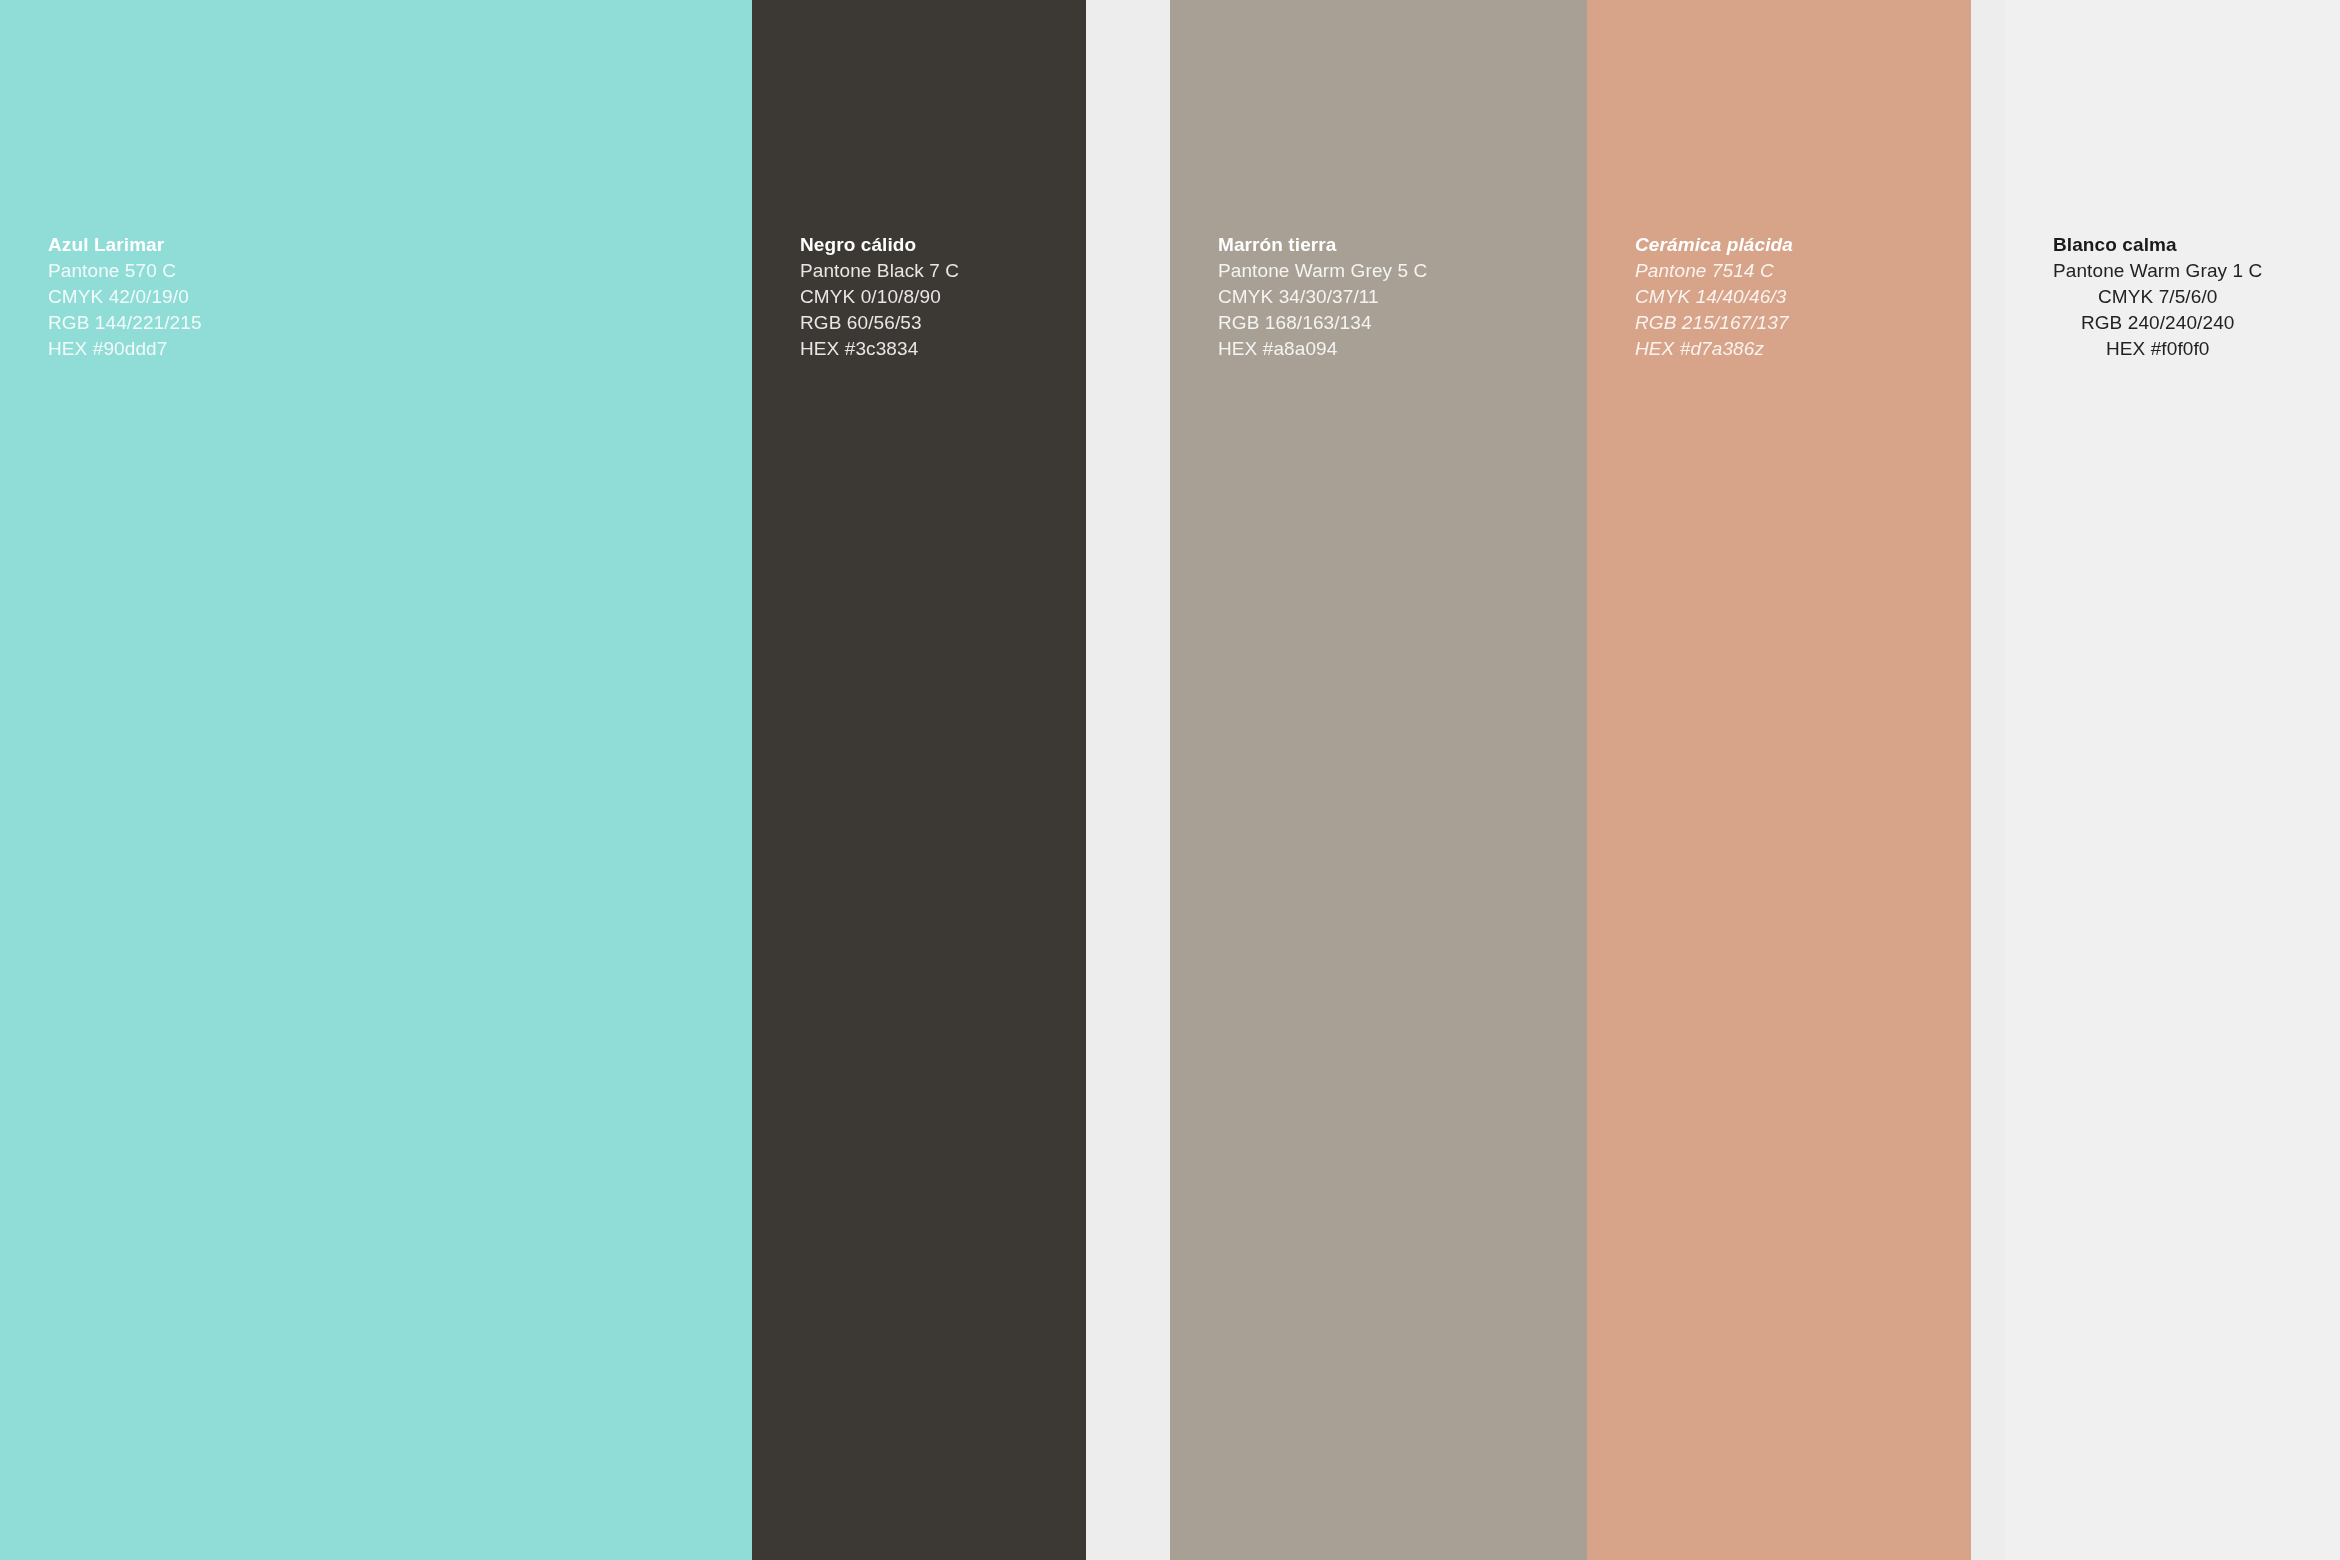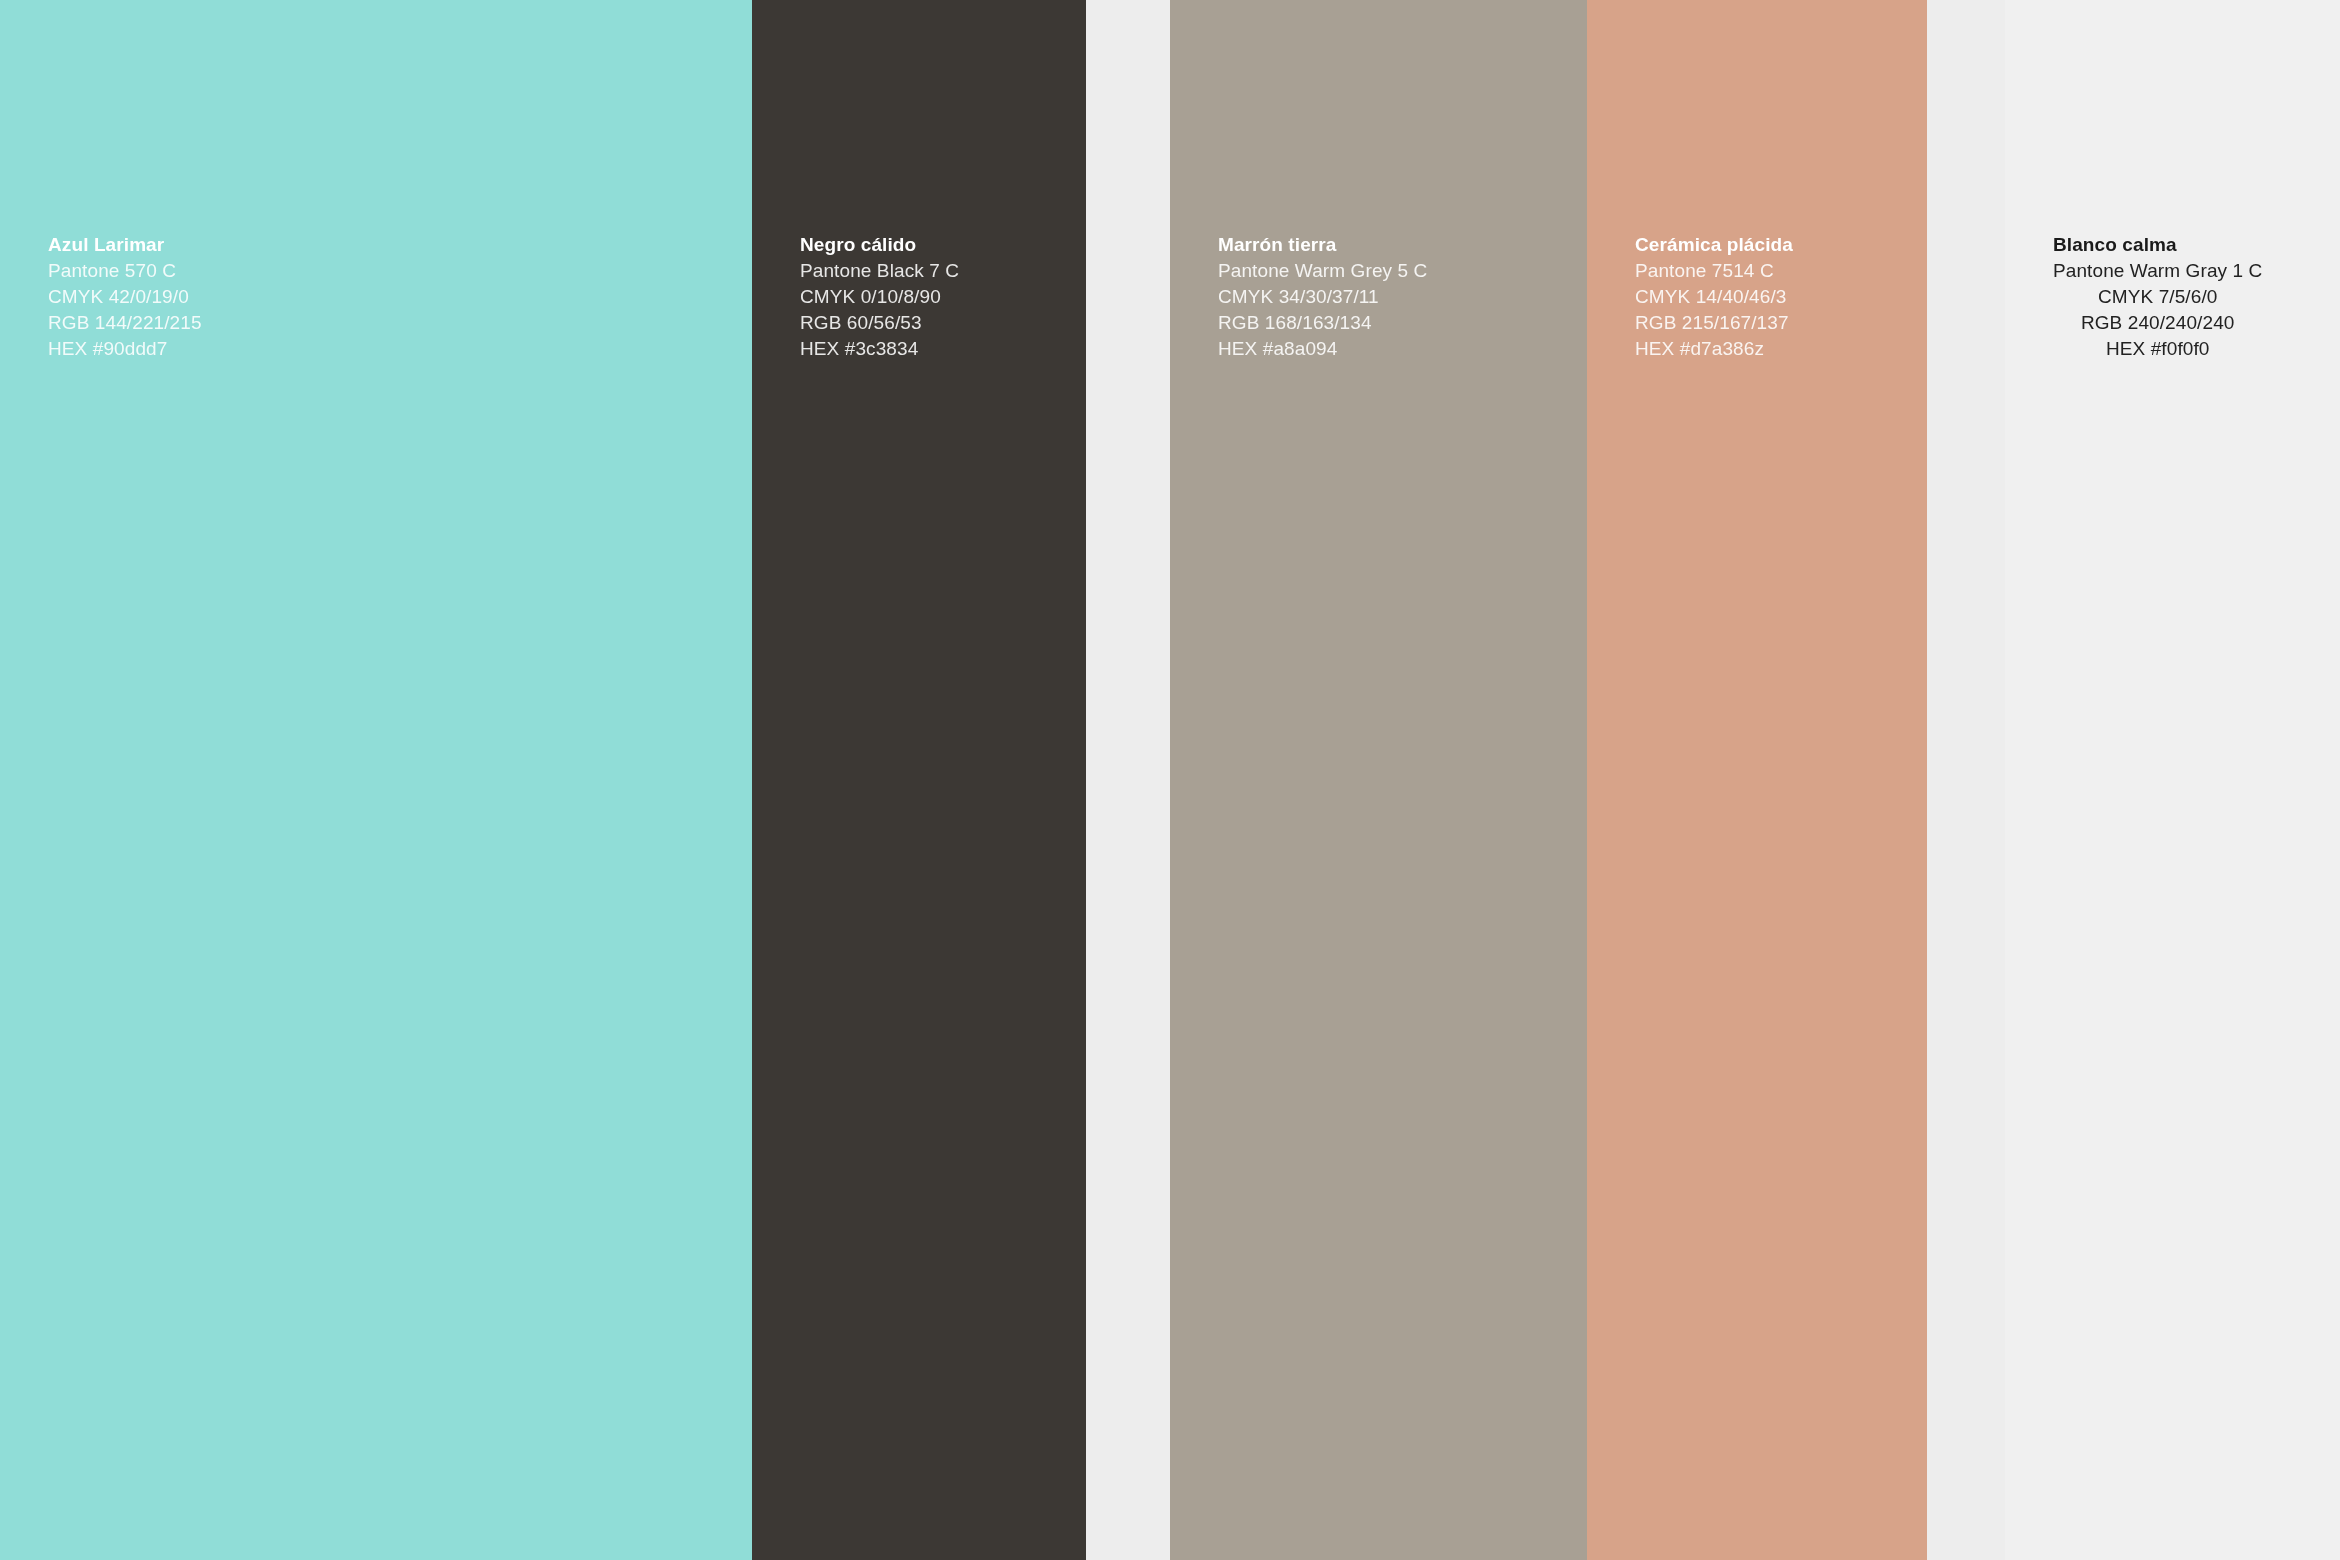--- a/index.html
+++ b/index.html
@@ -80,21 +80,21 @@
     </div>
     <div class="swatch text-light" style="left: 1170px; width: 417px; background: rgb(168, 160, 148); padding-left: 36px;">
       <div class="swatch-info">
         <div class="swatch-name">Marrón tierra</div>
         <div class="swatch-line">Pantone Warm Grey 5 C</div>
         <div class="swatch-line">CMYK 34/30/37/11</div>
         <div class="swatch-line">RGB 168/163/134</div>
         <div class="swatch-line">HEX #a8a094</div>
       </div>
     </div>
-    <div class="swatch text-light" style="left: 1587px; width: 340px; background: rgb(215, 163, 137);">
+    <div class="swatch text-light" style="left: 1587px; width: 384px; background: rgb(215, 163, 137); font-style: italic;">
       <div class="swatch-info">
         <div class="swatch-name">Cerámica plácida</div>
         <div class="swatch-line">Pantone 7514 C</div>
         <div class="swatch-line">CMYK 14/40/46/3</div>
         <div class="swatch-line">RGB 215/167/137</div>
         <div class="swatch-line">HEX #d7a386z</div>
       </div>
     </div>
     <div class="swatch text-dark" style="left: 2005px; width: 335px; background: rgb(240, 240, 240);">
       <div class="swatch-info">

